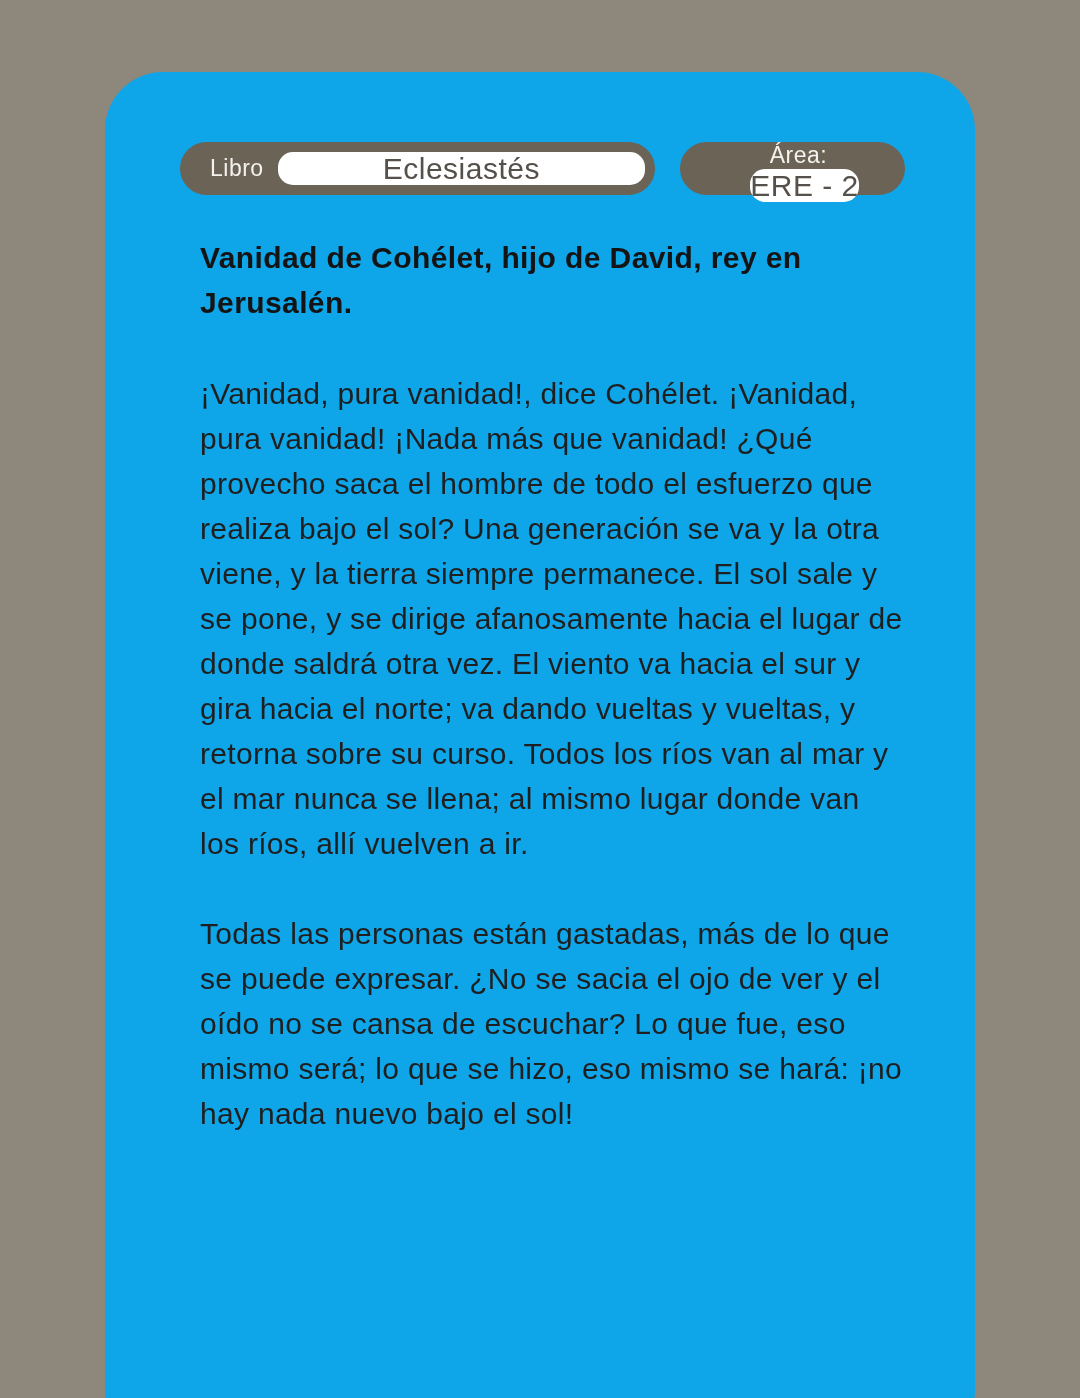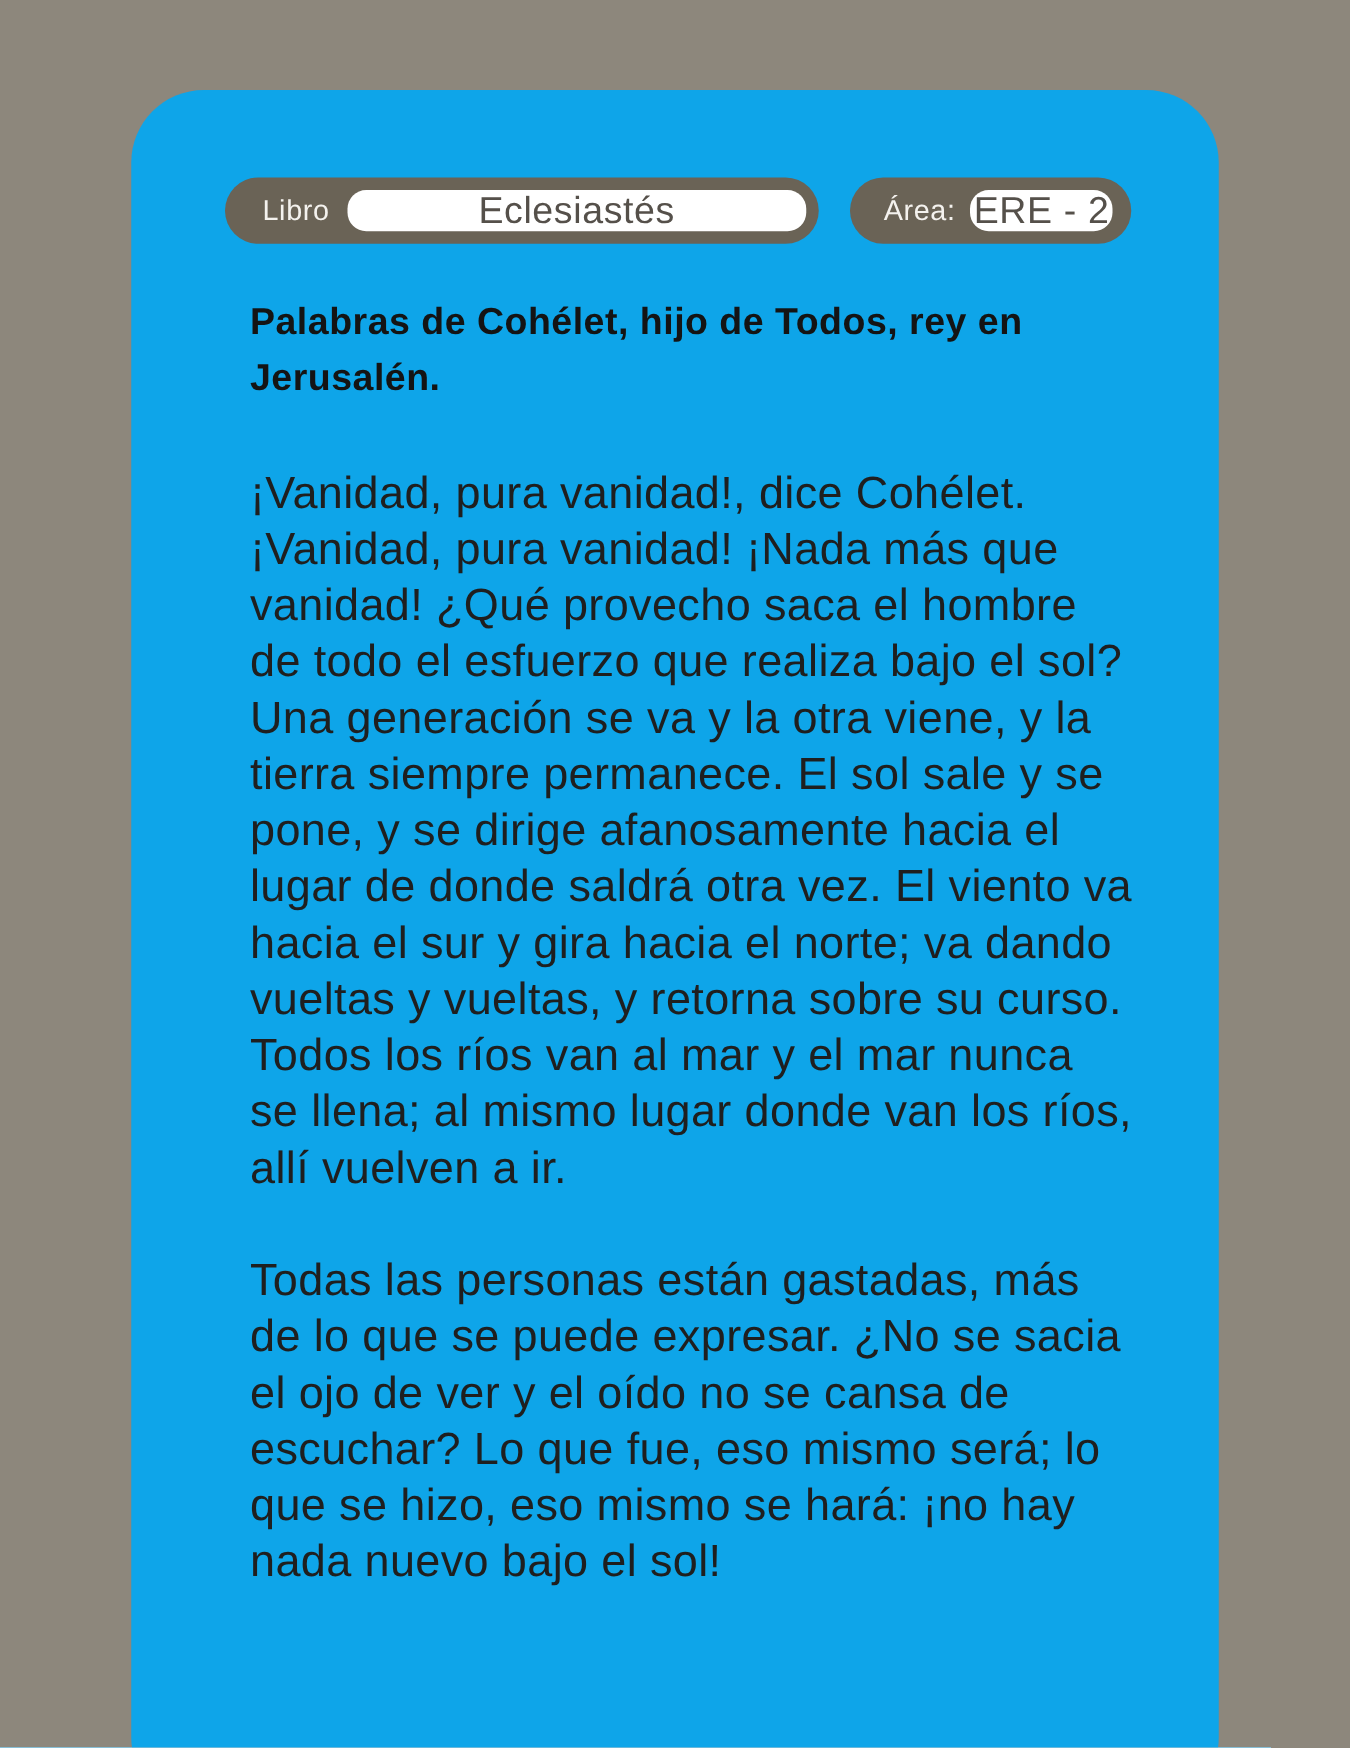--- a/index.html
+++ b/index.html
@@ -29,21 +29,21 @@
   }
   .badge {
     background: #6A6356;
     height: 53px;
     border-radius: 27px;
     display: flex;
     align-items: center;
     box-sizing: border-box;
   }
   .badge-book { width: 475px; padding: 0 10px 0 30px; }
-  .badge-area { width: 225px; padding: 0 15px 0 27px; }
+  .badge-area { width: 225px; padding: 0 15px 0 27px; flex-direction: column; }
   .badge-label {
     color: #F4F2EE;
     font-size: 23px;
     letter-spacing: 0.5px;
     white-space: nowrap;
   }
   .badge-value {
     background: #FFFFFF;
     border-radius: 15px;
     height: 33px;
@@ -65,21 +65,21 @@
   }
   .doc-title {
     font-size: 30px;
     font-weight: bold;
     line-height: 45px;
     letter-spacing: 0.4px;
     color: #141414;
     margin: 0 0 46px 0;
   }
   .doc-paragraph {
-    font-size: 36px;
+    font-size: 30px;
     font-weight: 400;
     line-height: 45px;
     letter-spacing: 0.3px;
     margin: 0 0 45px 0;
   }
 </style>
 </head>
 <body>
 
 <div class="page">
@@ -93,21 +93,21 @@
       </div>
 
       <div class="badge badge-area">
         <span class="badge-label">Área:</span>
         <span class="badge-value">ERE - 2</span>
       </div>
 
     </div>
 
     <div class="content">
-      <h1 class="doc-title">Palabras de Cohélet, hijo de Todos, rey en Jerusalén.</h1>
+      <h1 class="doc-title">Vanidad de Cohélet, hijo de David, rey en Jerusalén.</h1>
 
       <p class="doc-paragraph">¡Vanidad, pura vanidad!, dice Cohélet. ¡Vanidad, pura vanidad! ¡Nada más que vanidad! ¿Qué provecho saca el hombre de todo el esfuerzo que realiza bajo el sol? Una generación se va y la otra viene, y la tierra siempre permanece. El sol sale y se pone, y se dirige afanosamente hacia el lugar de donde saldrá otra vez. El viento va hacia el sur y gira hacia el norte; va dando vueltas y vueltas, y retorna sobre su curso. Todos los ríos van al mar y el mar nunca se llena; al mismo lugar donde van los ríos, allí vuelven a ir.</p>
 
       <p class="doc-paragraph">Todas las personas están gastadas, más de lo que se puede expresar. ¿No se sacia el ojo de ver y el oído no se cansa de escuchar? Lo que fue, eso mismo será; lo que se hizo, eso mismo se hará: ¡no hay nada nuevo bajo el sol!</p>
     </div>
 
   </div>
 </div>
 
 </body></html>

